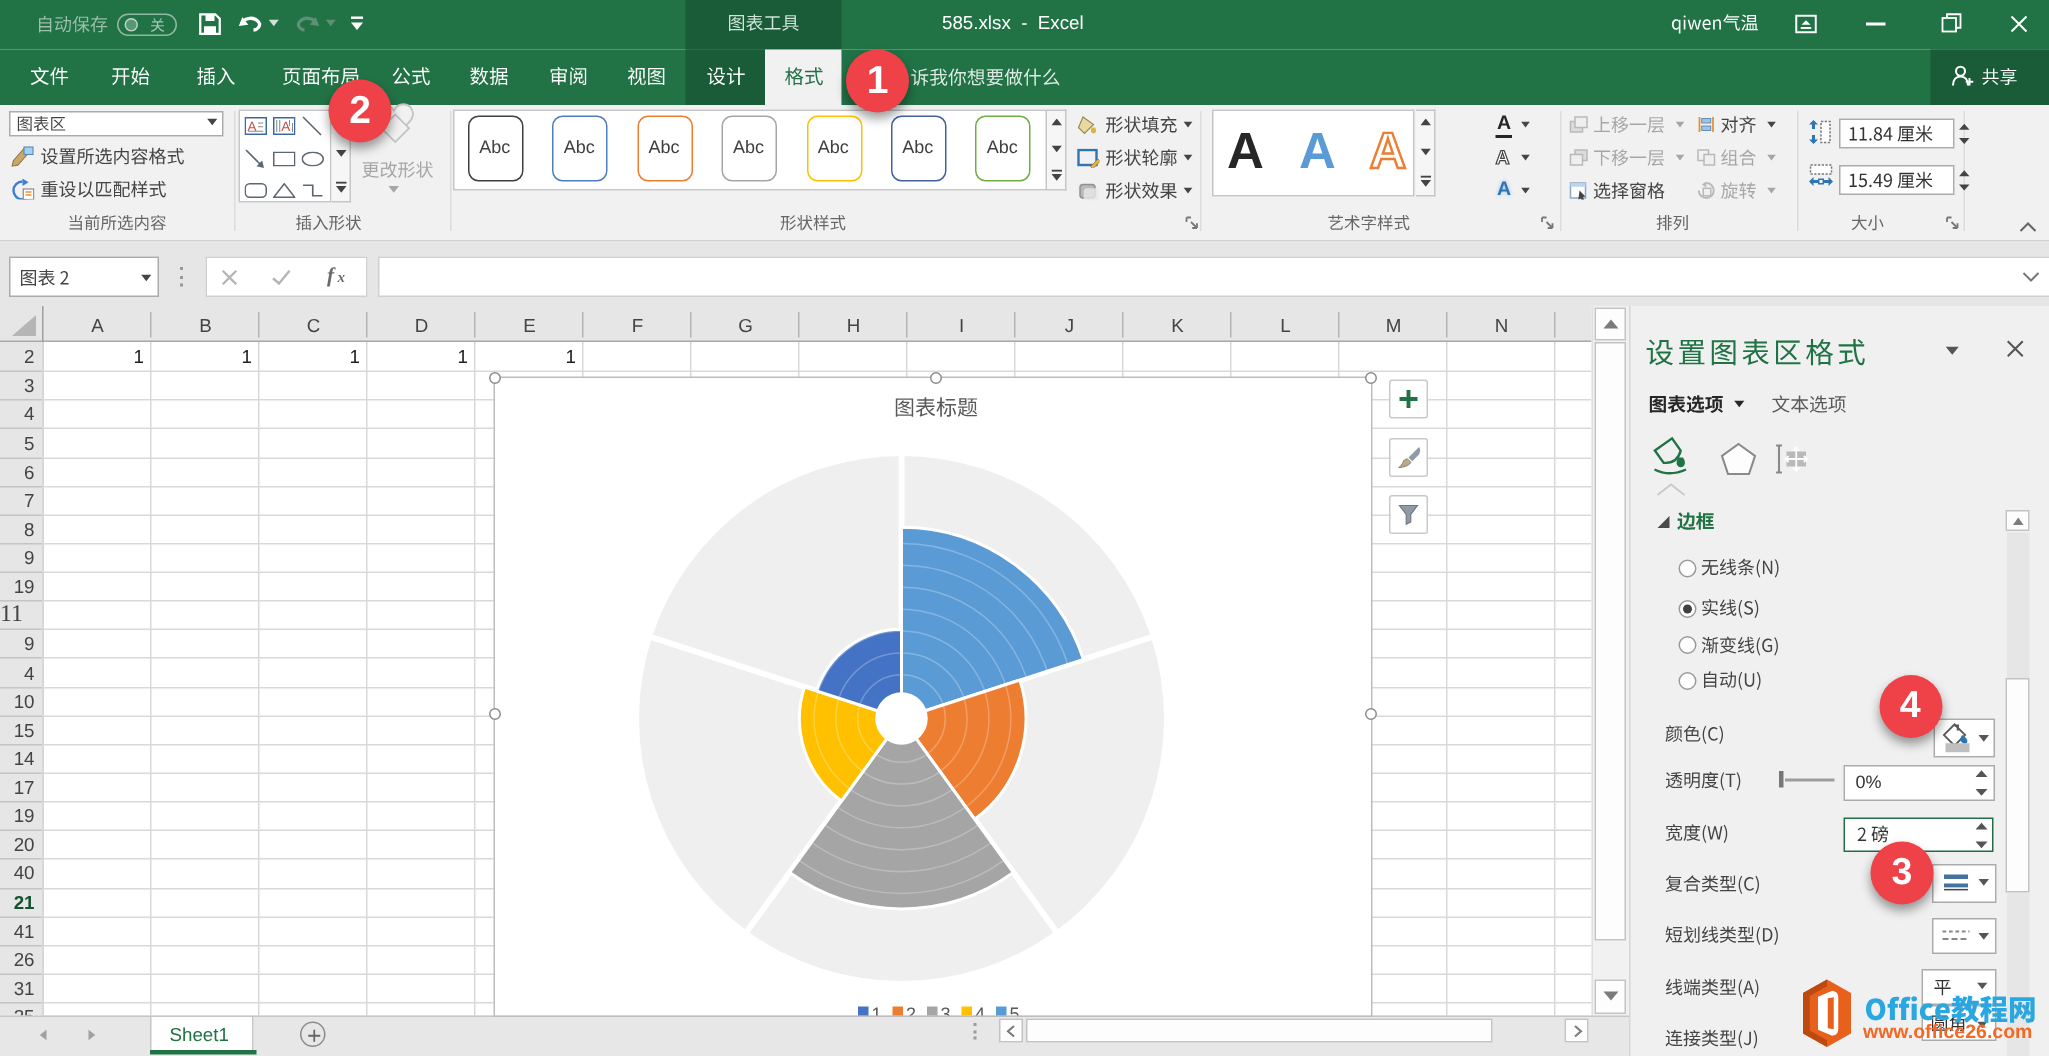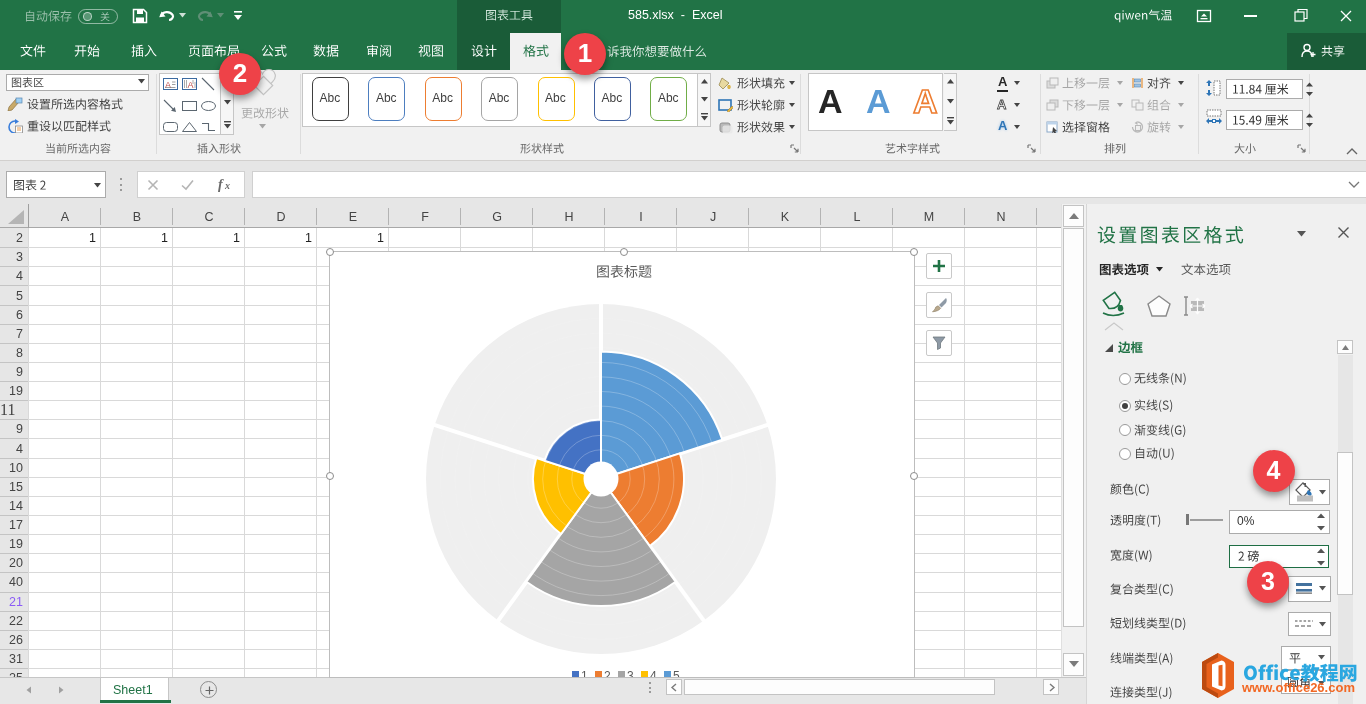--- a/index.html
+++ b/index.html
@@ -501,24 +501,24 @@
 <div style="position:absolute;left:29px;top:534.1px;width:1032px;height:1px;background:#d9d9d9"></div>
 <div style="position:absolute;left:0px;top:535.1px;font-family:'Liberation Sans',sans-serif;font-size:12.5px;font-weight:normal;color:#444;white-space:nowrap;line-height:18.0px;width:23px;text-align:right">19</div>
 <div style="position:absolute;left:0px;top:553.2px;width:28px;height:1px;background:#c4c4c4"></div>
 <div style="position:absolute;left:29px;top:553.2px;width:1032px;height:1px;background:#d9d9d9"></div>
 <div style="position:absolute;left:0px;top:554.3px;font-family:'Liberation Sans',sans-serif;font-size:12.5px;font-weight:normal;color:#444;white-space:nowrap;line-height:18.0px;width:23px;text-align:right">20</div>
 <div style="position:absolute;left:0px;top:572.3px;width:28px;height:1px;background:#c4c4c4"></div>
 <div style="position:absolute;left:29px;top:572.3px;width:1032px;height:1px;background:#d9d9d9"></div>
 <div style="position:absolute;left:0px;top:573.4px;font-family:'Liberation Sans',sans-serif;font-size:12.5px;font-weight:normal;color:#444;white-space:nowrap;line-height:18.0px;width:23px;text-align:right">40</div>
 <div style="position:absolute;left:0px;top:591.5px;width:28px;height:1px;background:#c4c4c4"></div>
 <div style="position:absolute;left:29px;top:591.5px;width:1032px;height:1px;background:#d9d9d9"></div>
-<div style="position:absolute;left:0px;top:592.5px;font-family:'Liberation Sans',sans-serif;font-size:12.5px;font-weight:normal;color:#8b5cf6;white-space:nowrap;line-height:18.0px;width:23px;text-align:right">21</div>
+<div style="position:absolute;left:0px;top:592.5px;font-family:'Liberation Sans',sans-serif;font-size:12.5px;font-weight:bold;color:#14532d;white-space:nowrap;line-height:18.0px;width:23px;text-align:right">21</div>
 <div style="position:absolute;left:0px;top:610.6px;width:28px;height:1px;background:#c4c4c4"></div>
 <div style="position:absolute;left:29px;top:610.6px;width:1032px;height:1px;background:#d9d9d9"></div>
-<div style="position:absolute;left:0px;top:611.7px;font-family:'Liberation Sans',sans-serif;font-size:12.5px;font-weight:normal;color:#444;white-space:nowrap;line-height:18.0px;width:23px;text-align:right">22</div>
+<div style="position:absolute;left:0px;top:611.7px;font-family:'Liberation Sans',sans-serif;font-size:12.5px;font-weight:normal;color:#444;white-space:nowrap;line-height:18.0px;width:23px;text-align:right">41</div>
 <div style="position:absolute;left:0px;top:629.7px;width:28px;height:1px;background:#c4c4c4"></div>
 <div style="position:absolute;left:29px;top:629.7px;width:1032px;height:1px;background:#d9d9d9"></div>
 <div style="position:absolute;left:0px;top:630.8px;font-family:'Liberation Sans',sans-serif;font-size:12.5px;font-weight:normal;color:#444;white-space:nowrap;line-height:18.0px;width:23px;text-align:right">26</div>
 <div style="position:absolute;left:0px;top:648.9px;width:28px;height:1px;background:#c4c4c4"></div>
 <div style="position:absolute;left:29px;top:648.9px;width:1032px;height:1px;background:#d9d9d9"></div>
 <div style="position:absolute;left:0px;top:649.9px;font-family:'Liberation Sans',sans-serif;font-size:12.5px;font-weight:normal;color:#444;white-space:nowrap;line-height:18.0px;width:23px;text-align:right">31</div>
 <div style="position:absolute;left:0px;top:668.0px;width:28px;height:1px;background:#c4c4c4"></div>
 <div style="position:absolute;left:29px;top:668.0px;width:1032px;height:1px;background:#d9d9d9"></div>
 <div style="position:absolute;left:0px;top:669.1px;font-family:'Liberation Sans',sans-serif;font-size:12.5px;font-weight:normal;color:#444;white-space:nowrap;line-height:18.0px;width:23px;text-align:right">25</div>
 <div style="position:absolute;left:0px;top:687.1px;width:28px;height:1px;background:#c4c4c4"></div>

